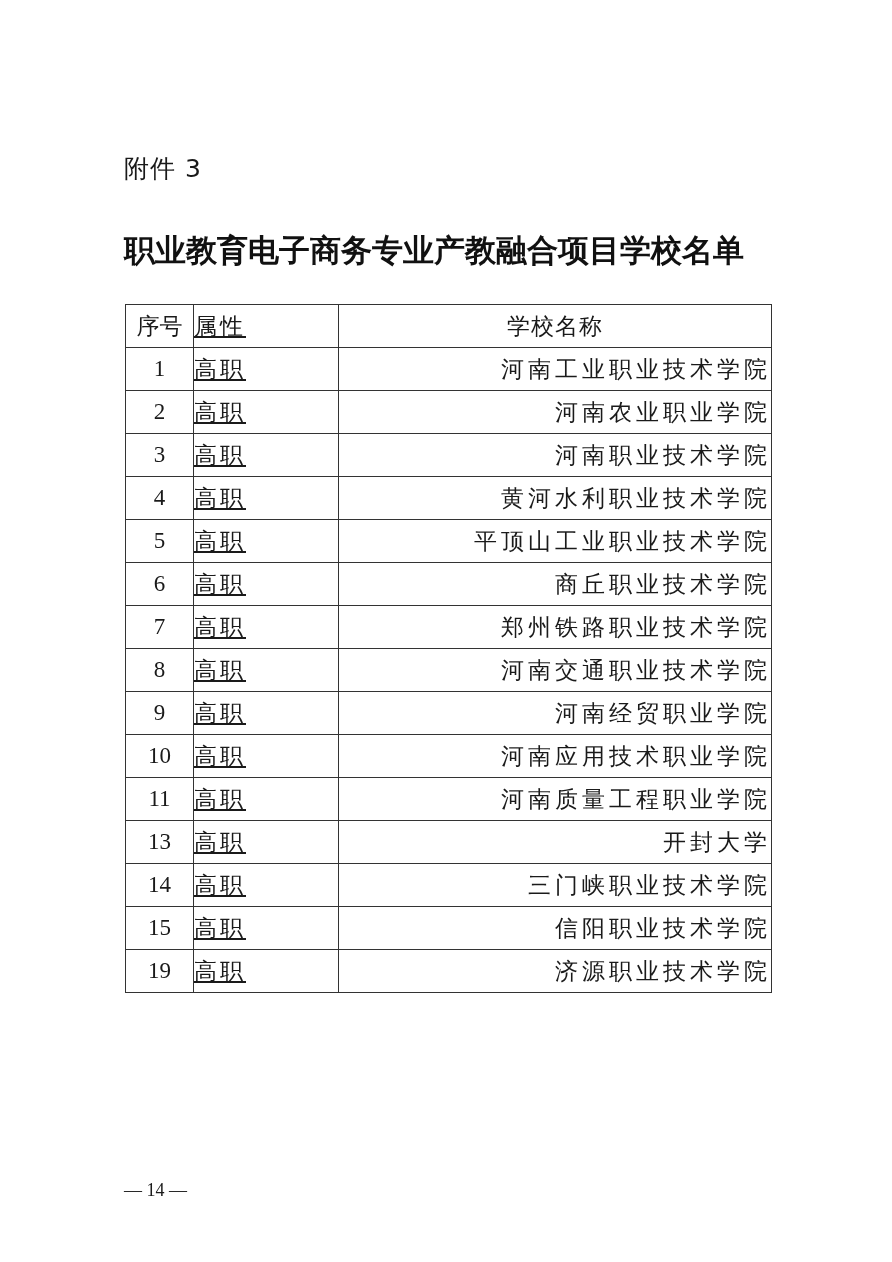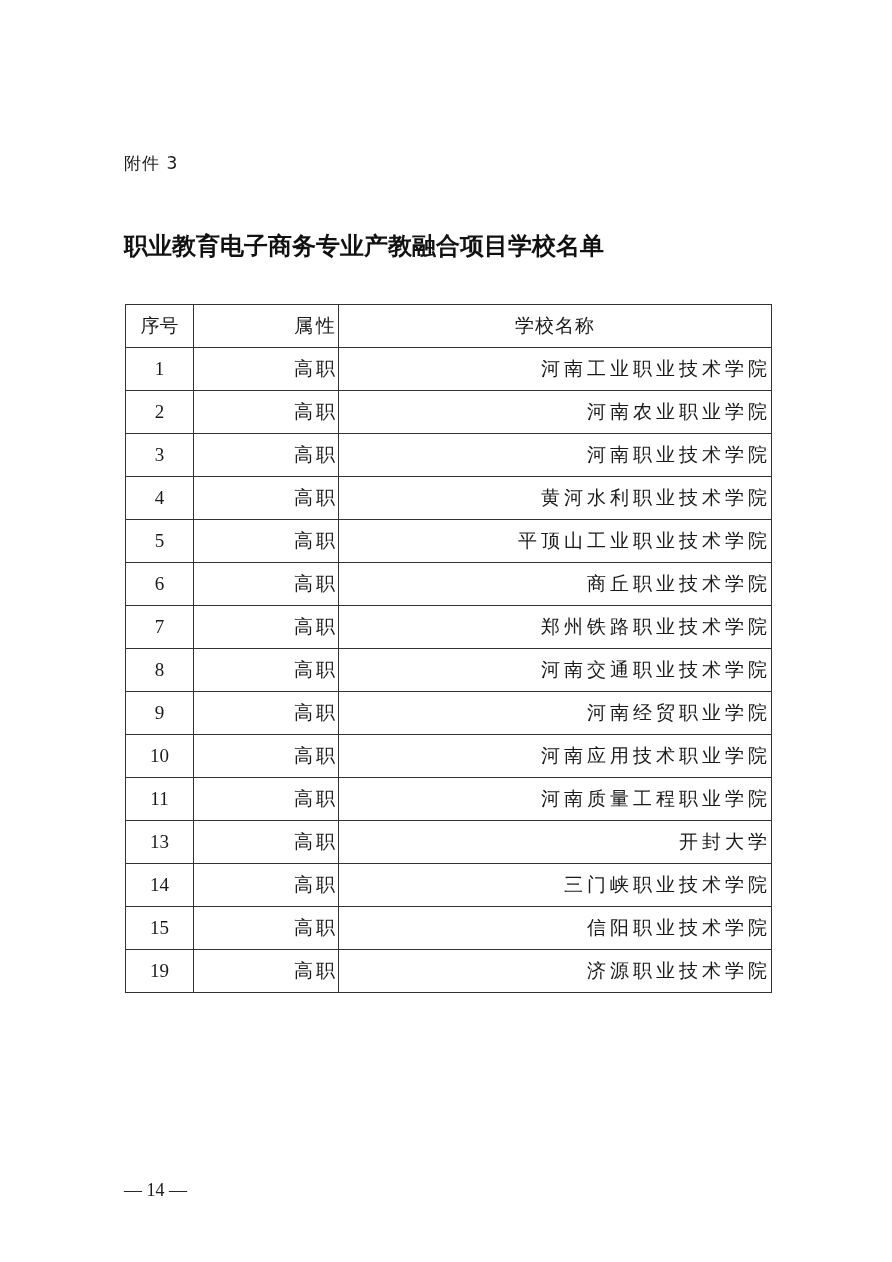--- a/index.html
+++ b/index.html
@@ -1,23 +1,23 @@
 <!DOCTYPE html>
 <html><head>
 <meta charset="utf-8">
 <style>
   html, body { margin: 0; padding: 0; background: #ffffff; }
   body { width: 892px; height: 1262px; position: relative; overflow: hidden; font-family: "DejaVu Serif", "Liberation Serif", serif; color: #1a1a1a; }
-  .attachment { position: absolute; left: 124px; top: 152px; font-family: "DejaVu Sans", "Liberation Sans", sans-serif; font-size: 17px; letter-spacing: 1px; }
-  .title { position: absolute; left: 124px; top: 230px; width: 660px; font-family: "DejaVu Serif", "Liberation Serif", serif; font-weight: bold; font-size: 24px; letter-spacing: 0px; white-space: nowrap; color: #111; }
+  .attachment { position: absolute; left: 124px; top: 152px; font-family: "DejaVu Sans", "Liberation Sans", sans-serif; font-size: 25px; letter-spacing: 1px; }
+  .title { position: absolute; left: 124px; top: 230px; width: 660px; font-family: "DejaVu Serif", "Liberation Serif", serif; font-weight: bold; font-size: 31px; letter-spacing: 0px; white-space: nowrap; color: #111; }
   table.list { position: absolute; left: 125px; top: 304px; width: 647px; border-collapse: collapse; table-layout: fixed; }
-  table.list td, table.list th { border: 1.3px solid #333; height: 42px; padding: 0; font-size: 19px; font-weight: normal; }
+  table.list td, table.list th { border: 1.3px solid #333; height: 42px; padding: 0; font-size: 23px; font-weight: normal; }
   th { font-family: "DejaVu Sans", "Liberation Sans", sans-serif; text-align: center; }
   .c-no { width: 67px; text-align: center; font-family: "Liberation Serif", "DejaVu Serif", serif; }
-  .c-attr { width: 144px; text-align: right; letter-spacing: 3px; }
+  .c-attr { width: 144px; text-align: left; letter-spacing: 3px; text-decoration: underline; }
   .c-name { text-align: right; padding-left: 10px !important; letter-spacing: 4px; }
   th.c-name { text-align: center; letter-spacing: 1px; padding-left: 0 !important; }
   .page-num { position: absolute; left: 124px; top: 1180px; font-size: 18px; font-family: "Liberation Serif", "DejaVu Serif", serif; }
 </style>
 </head>
 <body>
 
 <div class="attachment">附件 3</div>
 <div class="title">职业教育电子商务专业产教融合项目学校名单</div>
 

